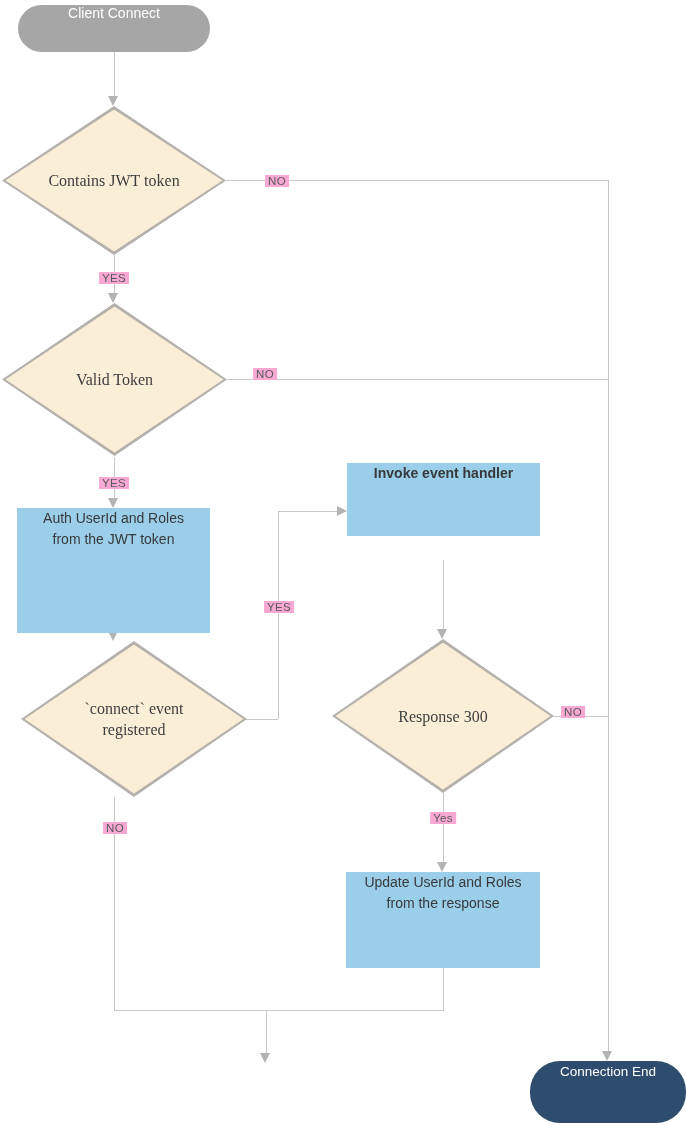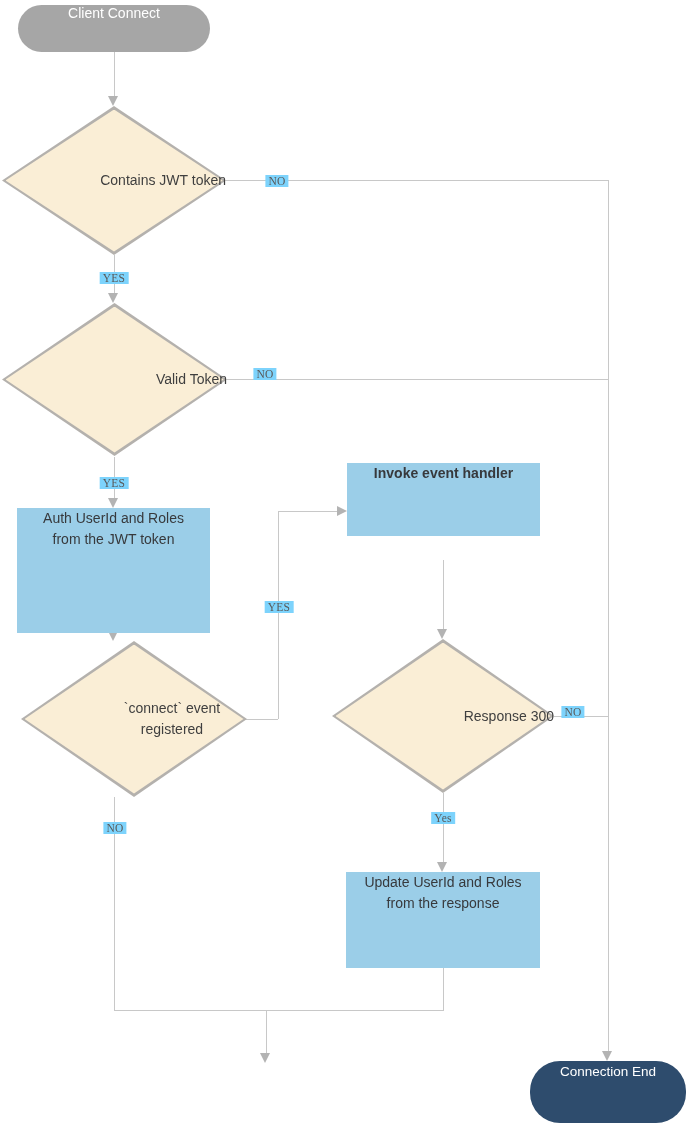--- a/index.html
+++ b/index.html
@@ -23,27 +23,26 @@
   }
   .arrow.right{
     border-top:5.5px solid transparent;
     border-bottom:5.5px solid transparent;
     border-left:10px solid var(--arrow,#b3b3b3);
   }
   
   .edge-label{
     position:absolute;z-index:4;
     transform:translate(-50%,-50%);
-    background:#7dd3fc;
+    background:#f9a8d4;
     color:var(--label-text,#595959);
     font-size:11.5px;
     letter-spacing:.3px;
     padding:0 3px;
     white-space:nowrap;
-    font-family:Liberation Serif, serif;
   }
   
   .node{position:absolute;z-index:3;display:flex;justify-content:center;text-align:center;}
   .terminator-start{
     background:var(--start-fill,#a6a6a6);
     color:#ffffff;
     border-radius:24px;
     font-size:14px;
   }
   .terminator-end{
@@ -66,26 +65,27 @@
     background:var(--diamond-border,#b4b1ad);
     clip-path:polygon(50% 0,100% 50%,50% 100%,0 50%);
   }
   .diamond-inner{
     position:absolute;inset:3.5px;
     background:var(--diamond-fill,#faeed6);
     clip-path:polygon(50% 0,100% 50%,50% 100%,0 50%);
   }
   .diamond-text{
     position:absolute;inset:0;
-    display:flex;align-items:center;justify-content:flex-end;
+    display:flex;align-items:center;justify-content:center;
     text-align:center;
     color:var(--node-text,#3f3f3f);
-    font-size:14px;
+    font-size:16px;
     line-height:21px;
     z-index:1;
+    font-family:Liberation Serif, serif;
   }
   .diamond-text span{max-width:150px;}
   .pill-text{max-width:122px;}
 </style>
 </head>
 <body>
 
 <div class="canvas">
 
   <div class="line v" style="left:113.5px;top:52px;height:46px;"></div>

